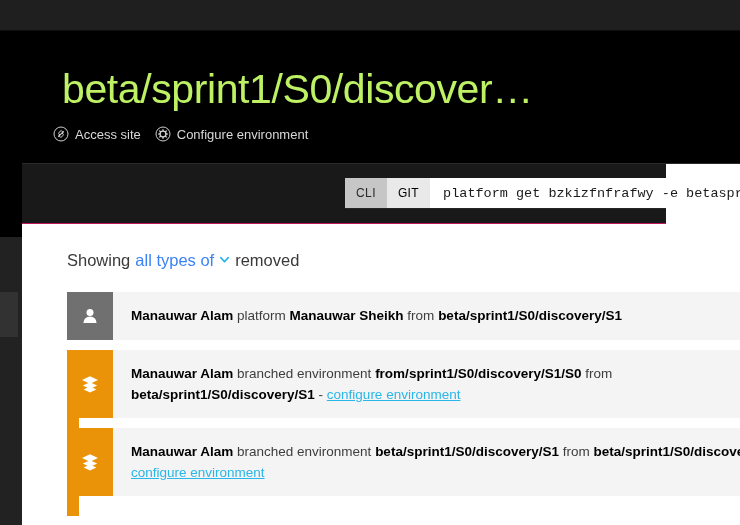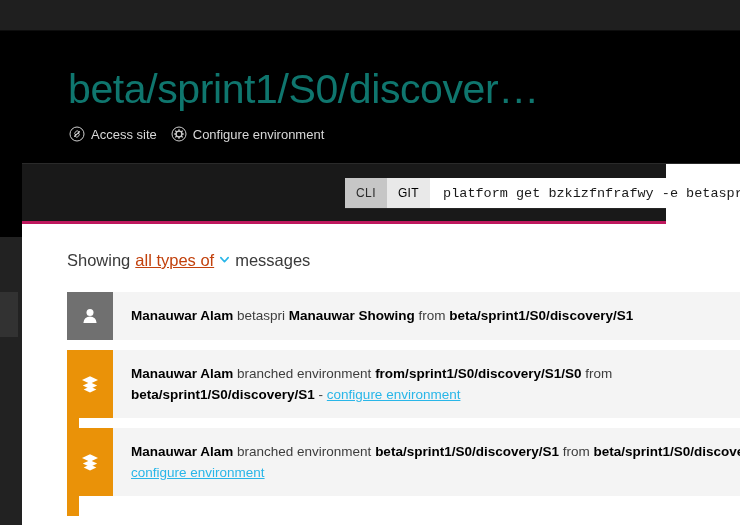--- a/index.html
+++ b/index.html
@@ -64,32 +64,32 @@
     position: absolute;
     left: 22px; top: 31px;
     width: 718px;
     height: 133px;
     background: #000000;
     box-sizing: border-box;
     border-bottom: 1px solid #2a2a2a;
   }
   .project-title {
     position: absolute;
-    left: 46px;
+    left: 40px;
     top: 38px;
     font-size: 41px;
     font-weight: 300;
     letter-spacing: -0.4px;
-    color: #0f766e;
+    color: #bef264;
     line-height: 1;
     white-space: nowrap;
   }
   .project-links {
     position: absolute;
-    left: 47px;
+    left: 31px;
     top: 95px;
     display: flex;
     align-items: center;
     gap: 14px;
   }
   .plink {
     display: flex;
     align-items: center;
     gap: 6px;
     color: #d8d8d8;
@@ -105,21 +105,21 @@
   }
 
   
   .cmdstrip {
     position: absolute;
     left: 22px; top: 164px;
     width: 644px;
     height: 60px;
     background: #191919;
     box-sizing: border-box;
-    border-bottom: 3px solid #be185d;
+    border-bottom: 1px solid #be185d;
   }
   .cmdbox {
     position: absolute;
     left: 323px;
     top: 14px;
     height: 30px;
     display: flex;
     align-items: stretch;
     width: 417px;
     overflow: hidden;
@@ -167,23 +167,22 @@
     left: 39px;
     top: 27px;
     font-size: 16.5px;
     color: #3a3a3a;
     white-space: nowrap;
     display: flex;
     align-items: baseline;
     gap: 5px;
   }
   .showing .filter {
-    color: #c2410c;
+    color: #3b82f6;
     cursor: pointer;
-    text-decoration: underline;
   }
   .showing .chev {
     display: inline-block;
     width: 11px;
     height: 11px;
     position: relative;
     top: -1px;
   }
 
   .rows {
@@ -318,35 +317,35 @@
   <div class="feed">
 
     <div class="showing">
       <span>Showing</span>
       <span class="filter">all types of</span>
       <span class="chev">
         <svg viewBox="0 0 12 12" width="11" height="11" aria-hidden="true">
           <path d="M2 4 L6 8.4 L10 4" fill="none" stroke="#29b6e8" stroke-width="1.8" stroke-linecap="round" stroke-linejoin="round"></path>
         </svg>
       </span>
-      <span>messages</span>
+      <span>removed</span>
     </div>
 
     <div class="rows">
 
       <div class="row">
         <div class="badge">
           <div class="bg"></div>
           <svg width="20" height="20" viewBox="0 0 20 20" aria-hidden="true">
             <circle cx="10" cy="6.4" r="3.5" fill="#ffffff"></circle>
             <path d="M3.4 17 a6.6 6.6 0 0 1 13.2 0 z" fill="#ffffff"></path>
           </svg>
         </div>
         <div class="msg">
-          <b>Manauwar Alam</b><span> betaspri </span><b>Manauwar Showing</b><span> from </span><b>beta/sprint1/S0/discovery/S1</b>
+          <b>Manauwar Alam</b><span> platform </span><b>Manauwar Sheikh</b><span> from </span><b>beta/sprint1/S0/discovery/S1</b>
         </div>
       </div>
 
       <div class="row flag">
         <div class="badge">
           <div class="bg"></div>
           <div class="tail"></div>
           <svg width="20" height="20" viewBox="0 0 20 20" aria-hidden="true">
             <path d="M10 2.2 L18 6 L10 9.8 L2 6 Z" fill="#ffffff"></path>
             <path d="M10 8.2 L17.2 11.6 L10 15 L2.8 11.6 Z" fill="#ffffff"></path>

